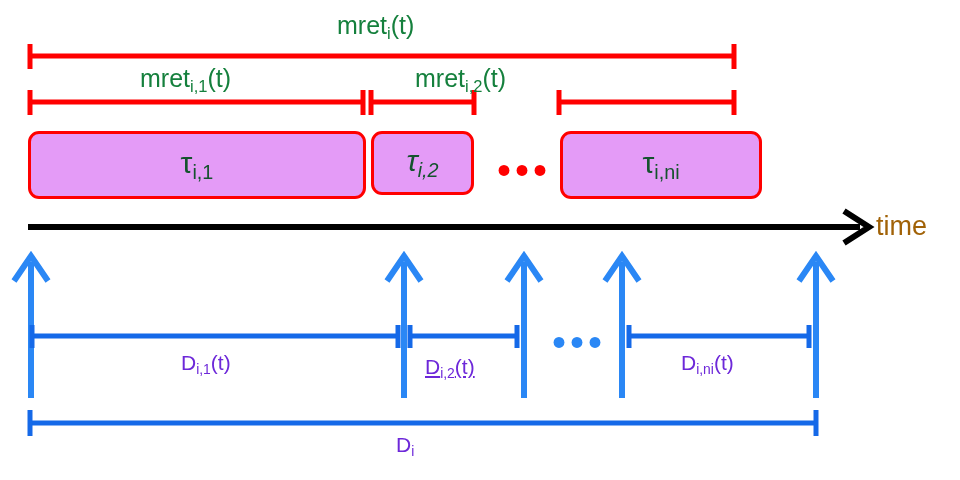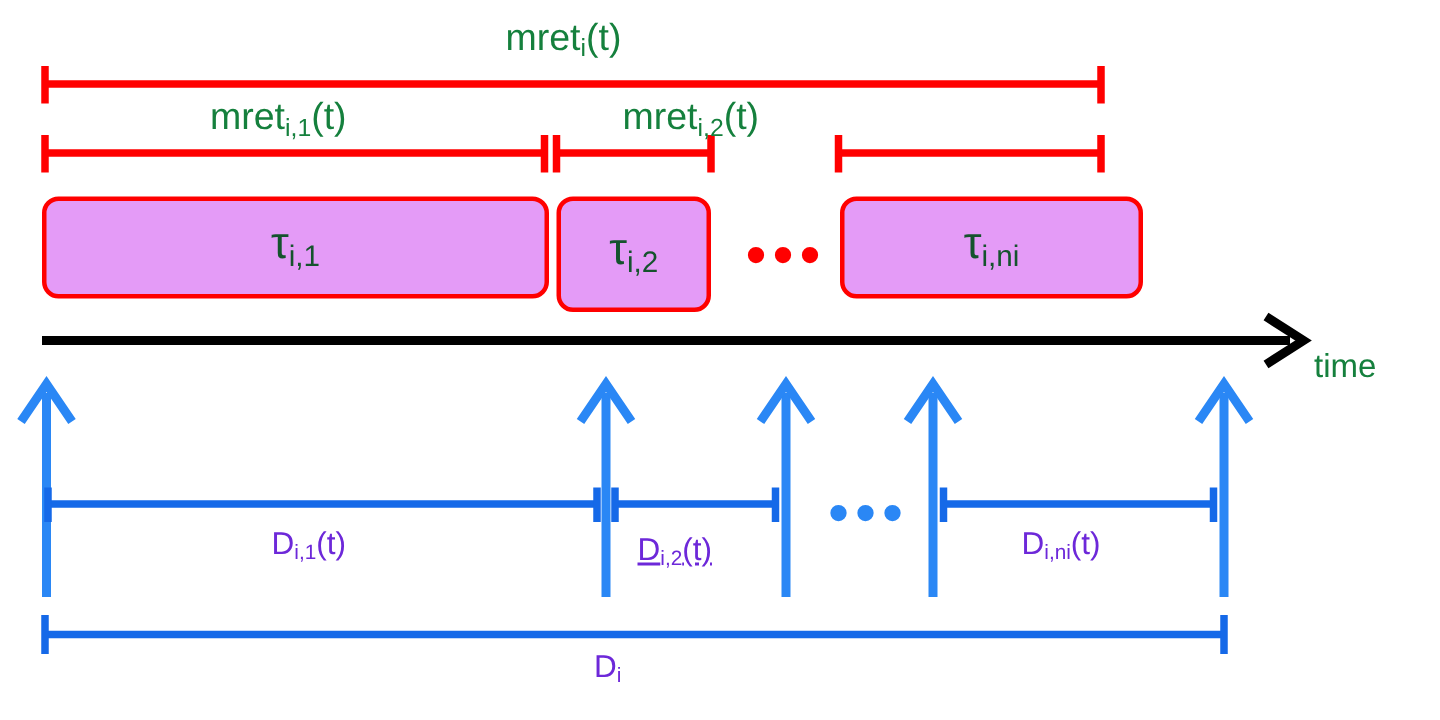--- a/index.html
+++ b/index.html
@@ -33,23 +33,22 @@
   }
   .lbl-red {
     color: #15803d;
     font-size: 25px;
   }
   .lbl-blue {
     color: #6d28d9;
     font-size: 21px;
   }
   .lbl-black {
-    color: #15803d;
-    font-size: 22px;
-    margin-top: 20px;
+    color: #a16207;
+    font-size: 27px;
   }
   .tau {
     position: absolute;
     color: #14532d;
     font-size: 30px;
     white-space: nowrap;
     line-height: 1;
   }
   .sub {
     font-size: 0.66em;
@@ -163,21 +162,21 @@
 
   <div class="lbl lbl-red" style="left:384px; top:66px;margin-left:31px;">
     <span>mret</span><span class="sub">i,2</span><span>(t)</span>
   </div>
 
 
   <div class="taubox" style="left:28px; top:131px; width:338px; height:68px;">
     <span class="tau" style="position:static;"><span>τ</span><span class="sub">i,1</span></span>
   </div>
 
-  <div class="taubox" style="left:371px; top:131px; width:103px; height:77px;">
+  <div class="taubox" style="left:371px; top:131px; width:103px; height:64px;font-style:italic;">
     <span class="tau" style="position:static;"><span>τ</span><span class="sub">i,2</span></span>
   </div>
 
   <div class="taubox" style="left:560px; top:131px; width:202px; height:68px;">
     <span class="tau" style="position:static;"><span>τ</span><span class="sub">i,ni</span></span>
   </div>
 
   <div class="dots dots-red" style="left:497px; top:150px;">•••</div>
 
   <div class="lbl lbl-black" style="left:876px; top:213px;">time</div>

